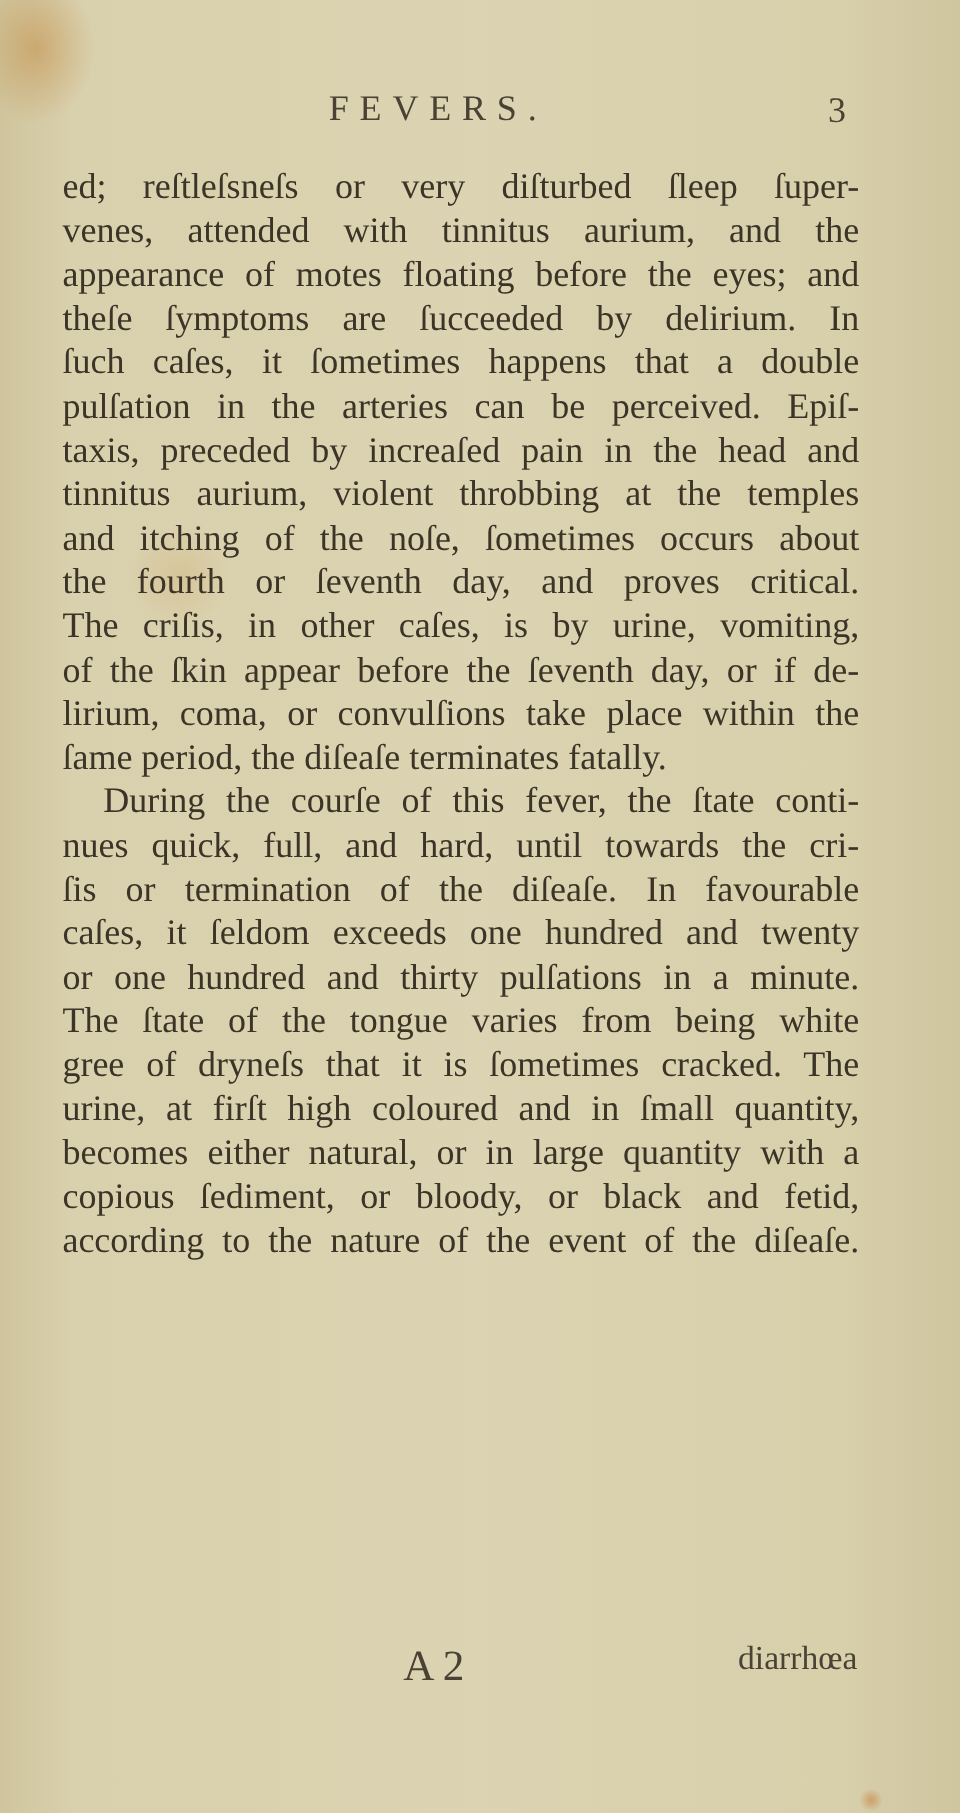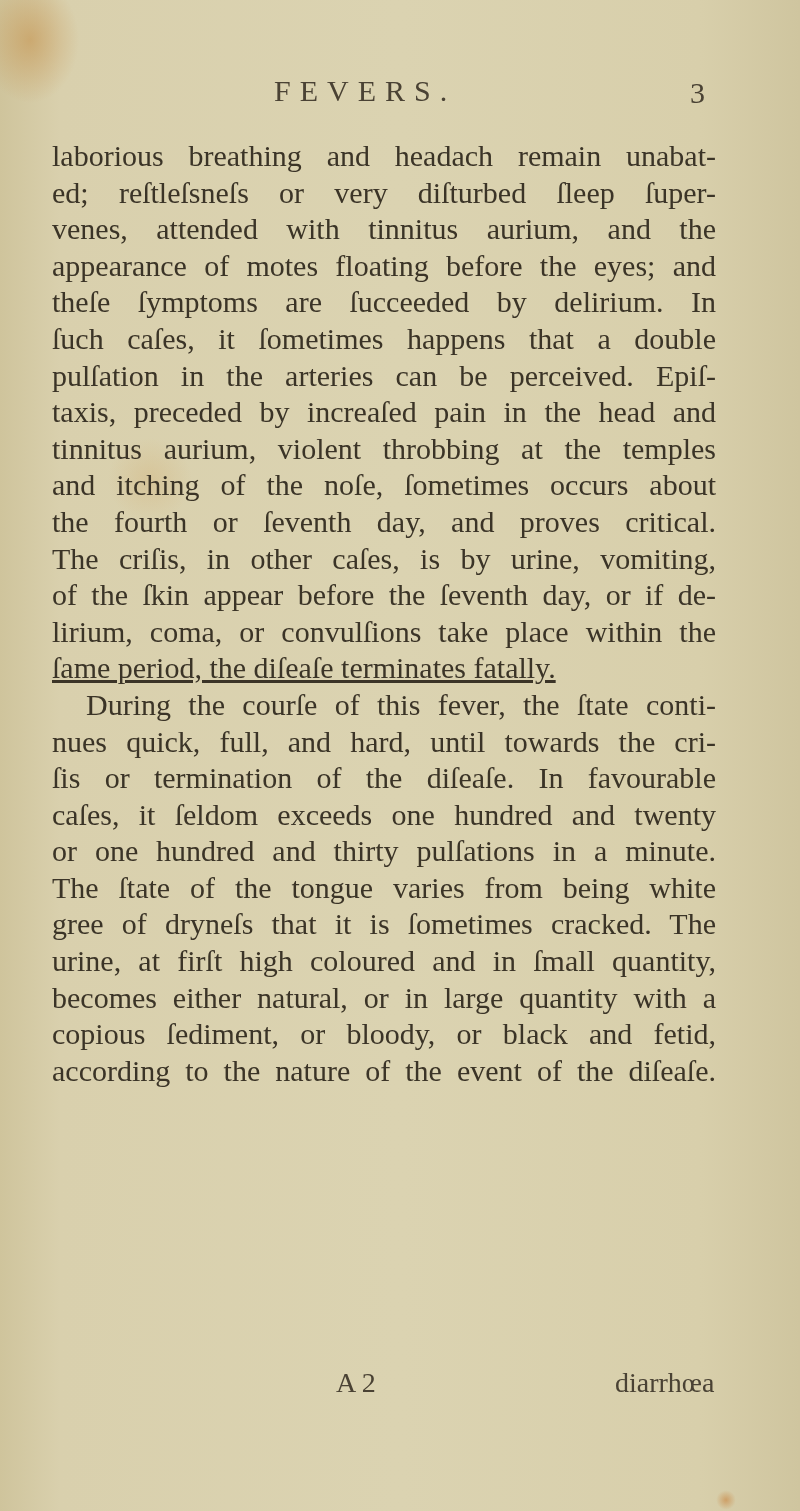--- a/index.html
+++ b/index.html
@@ -50,32 +50,32 @@
   .line {
     display: block;
     height: 36.6px;
     line-height: 36.6px;
     font-size: 30px;
     white-space: nowrap;
     text-align: justify;
     text-align-last: justify;
     color: #3b3427;
   }
-  .line.last { text-align-last: left; text-decoration: underline; }
+  .line.last { text-align-last: left; }
   .line.indent { padding-left: 34px; }
   .footer {
     position: absolute;
     top: 1367px;
     left: 0; width: 800px; height: 40px;
   }
   .signature {
     position: absolute;
     left: 336px;
     top: 0;
-    font-size: 28px;
+    font-size: 36px;
     color: #4a4234;
   }
   .catchword {
     position: absolute;
     left: 615px;
     top: 0;
     font-size: 28px;
     color: #4a4234;
   }
 </style>
@@ -83,21 +83,20 @@
 <body>
 
 <div class="page">
 
   <div class="running-head">
     <span class="running-title">FEVERS.</span>
     <span class="page-number">3</span>
   </div>
 
   <div class="body-text">
-    <span class="line">laborious breathing and headach remain unabat-</span>
     <span class="line">ed; reſtleſsneſs or very diſturbed ſleep ſuper-</span>
     <span class="line">venes, attended with tinnitus aurium, and the</span>
     <span class="line">appearance of motes floating before the eyes; and</span>
     <span class="line">theſe ſymptoms are ſucceeded by delirium. In</span>
     <span class="line">ſuch caſes, it ſometimes happens that a double</span>
     <span class="line">pulſation in the arteries can be perceived. Epiſ-</span>
     <span class="line">taxis, preceded by increaſed pain in the head and</span>
     <span class="line">tinnitus aurium, violent throbbing at the temples</span>
     <span class="line">and itching of the noſe, ſometimes occurs about</span>
     <span class="line">the fourth or ſeventh day, and proves critical.</span>

